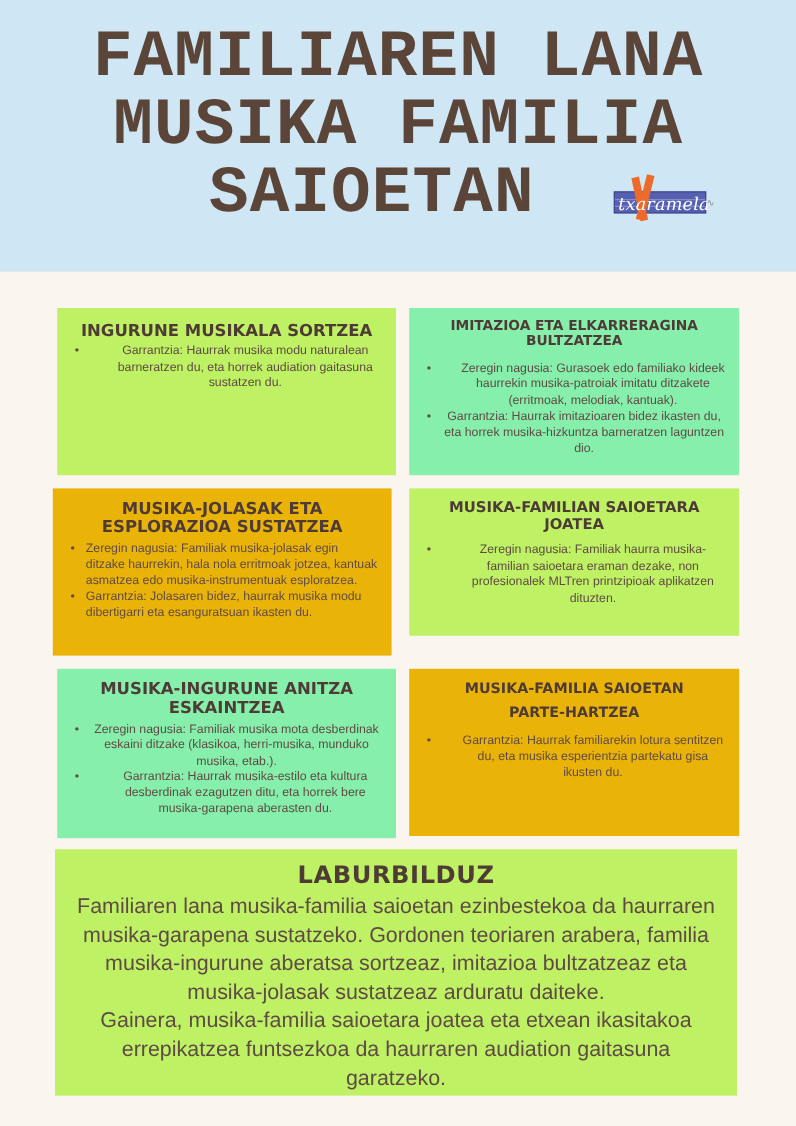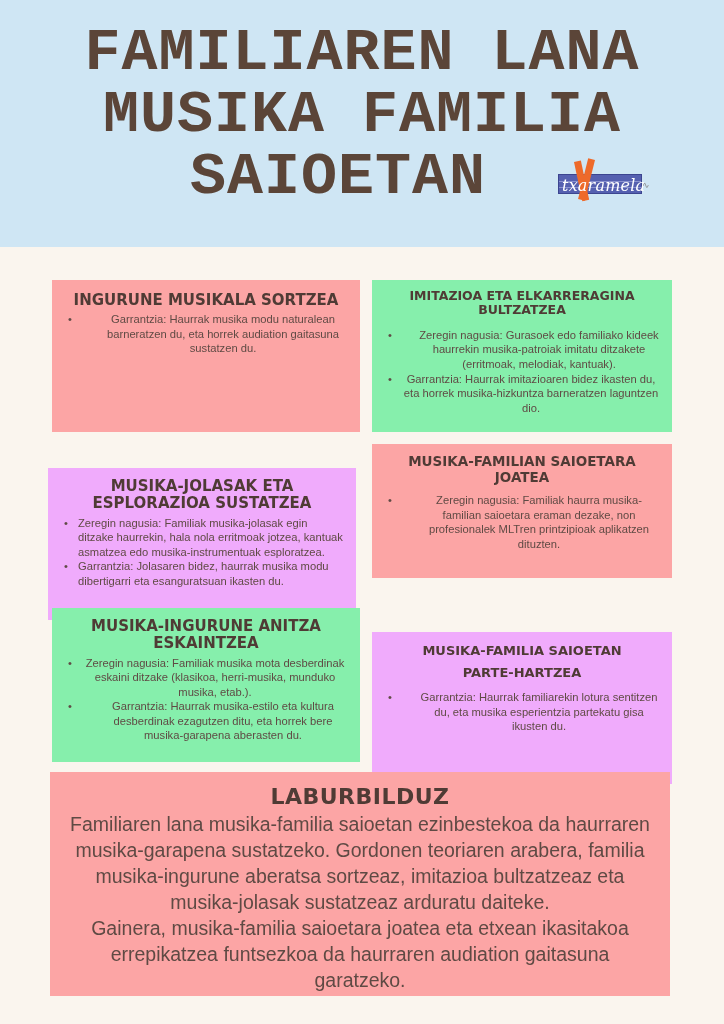--- a/index.html
+++ b/index.html
@@ -55,23 +55,23 @@
   .logo .wave {
     position: absolute; left: 86px; top: 20px; font-size: 9px; color: #888;
   }
 
   .box {
     position: absolute;
     padding: 8px 12px;
     text-align: center;
     color: #5f4a44;
   }
-  .orange { background: #fca5a5; }
+  .orange { background: #bef264; }
   .blue { background: #86efac; }
-  .purple { background: #f0abfc; margin-top: 24px; }
+  .purple { background: #eab308; }
 
   .box h2 {
     font-family: "DejaVu Sans", sans-serif;
     font-weight: bold;
     color: #4f3b35;
     text-transform: uppercase;
     line-height: 1.15;
   }
   .box p, .box li {
     font-family: "Liberation Sans", sans-serif;

